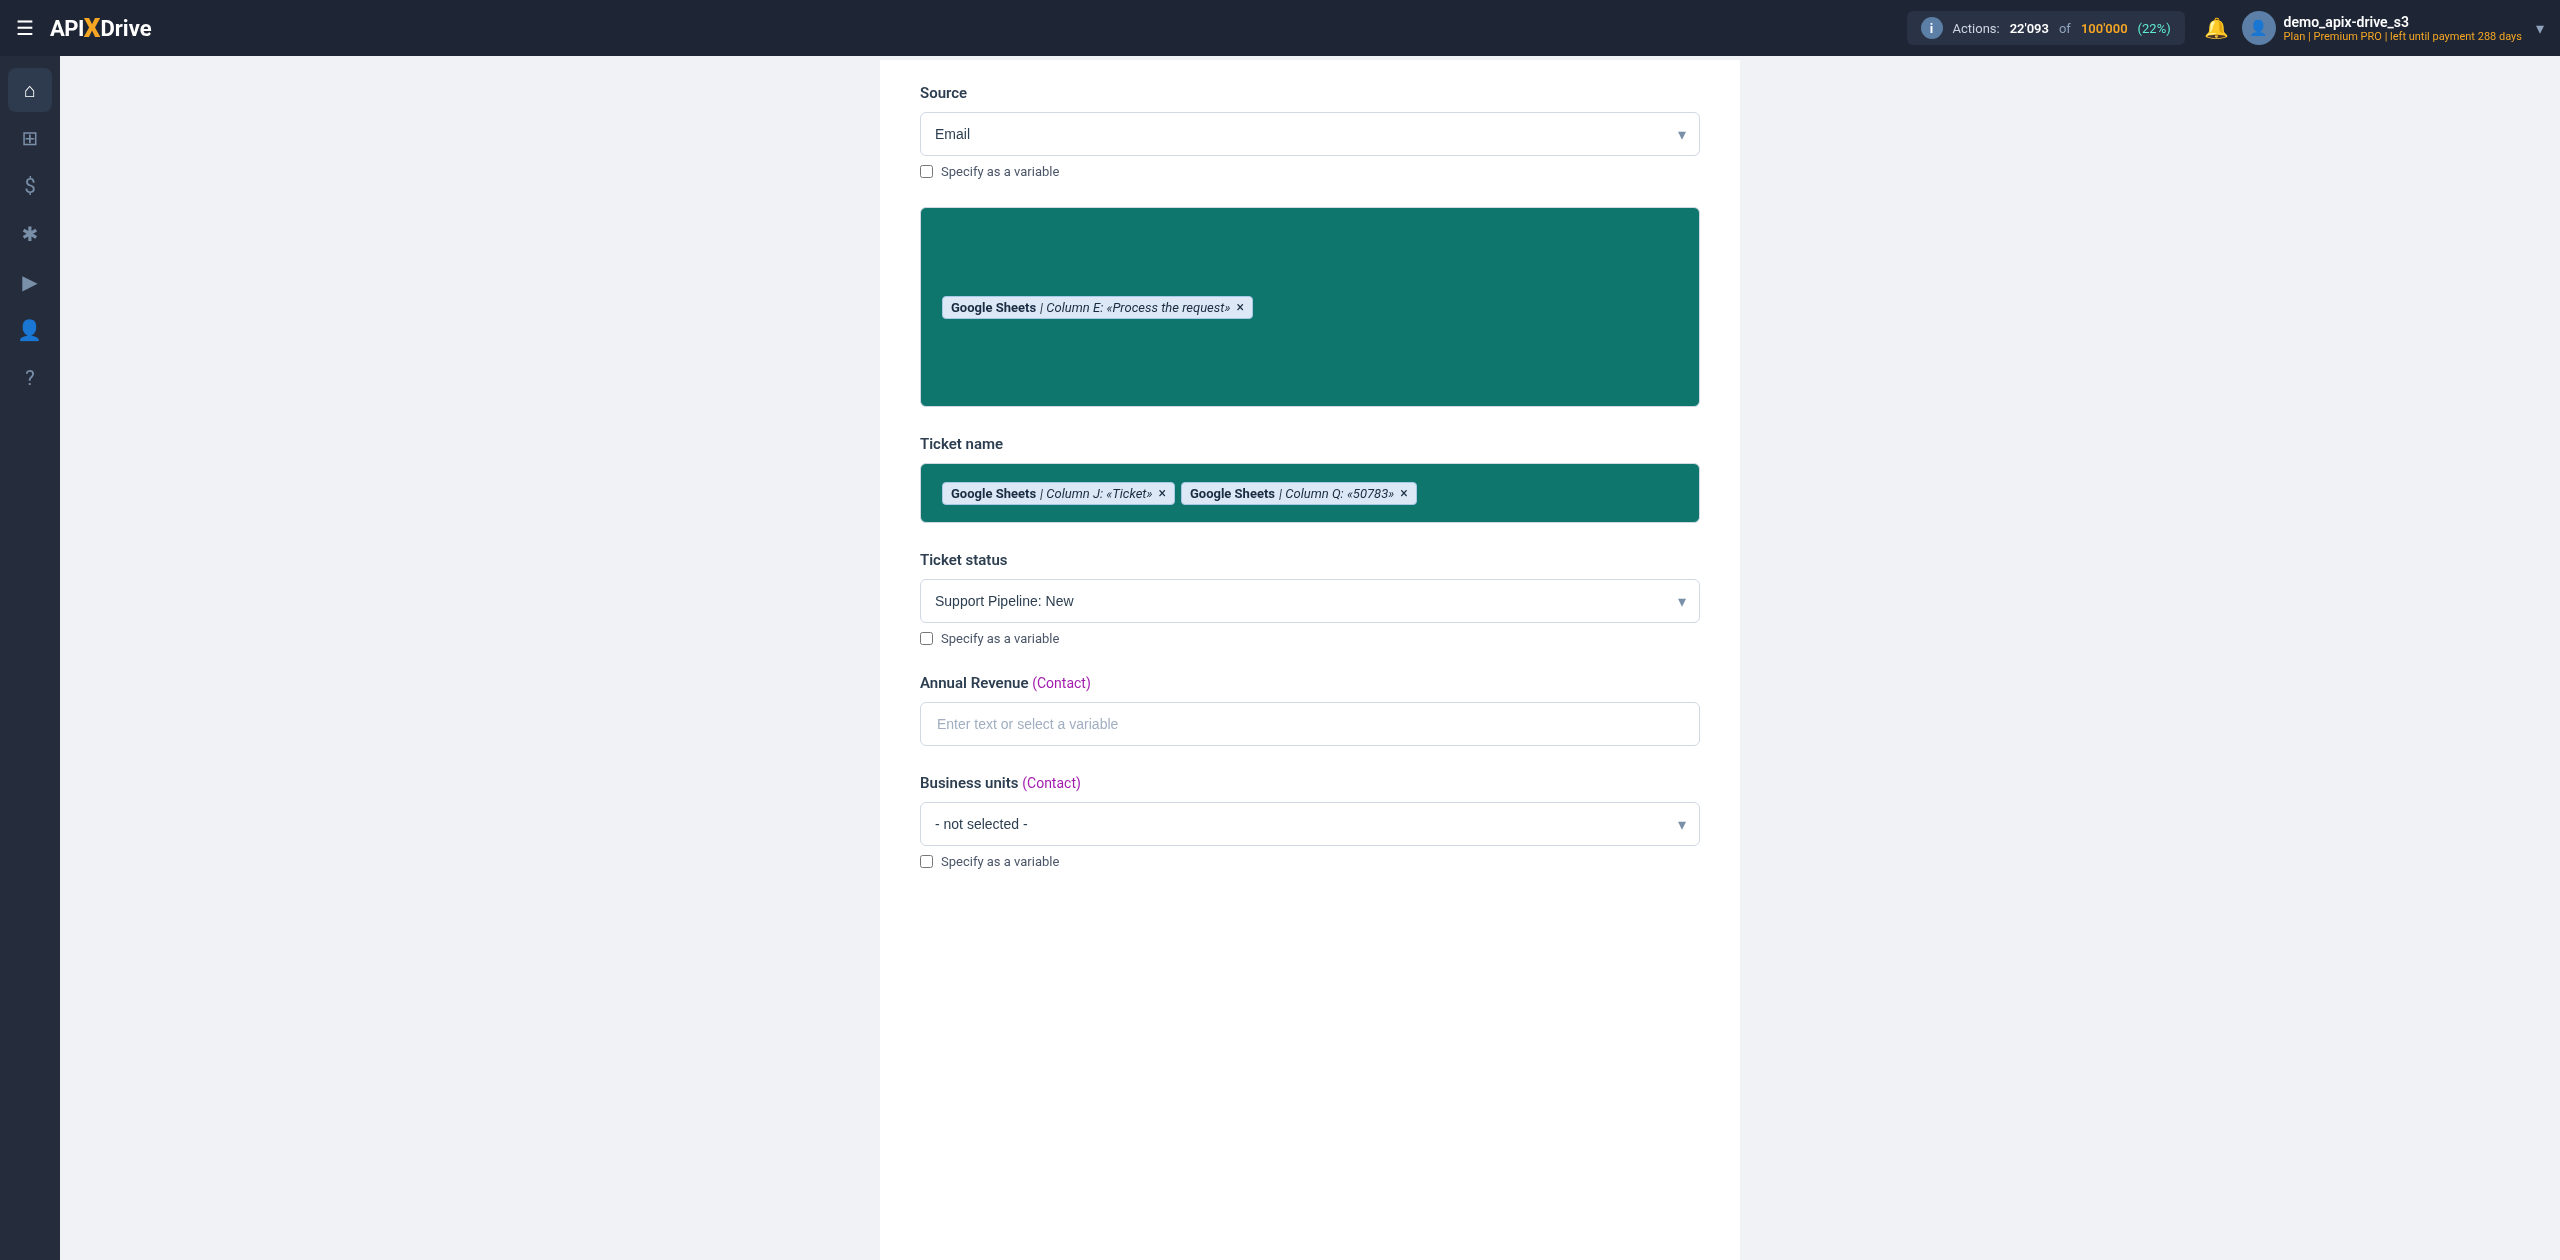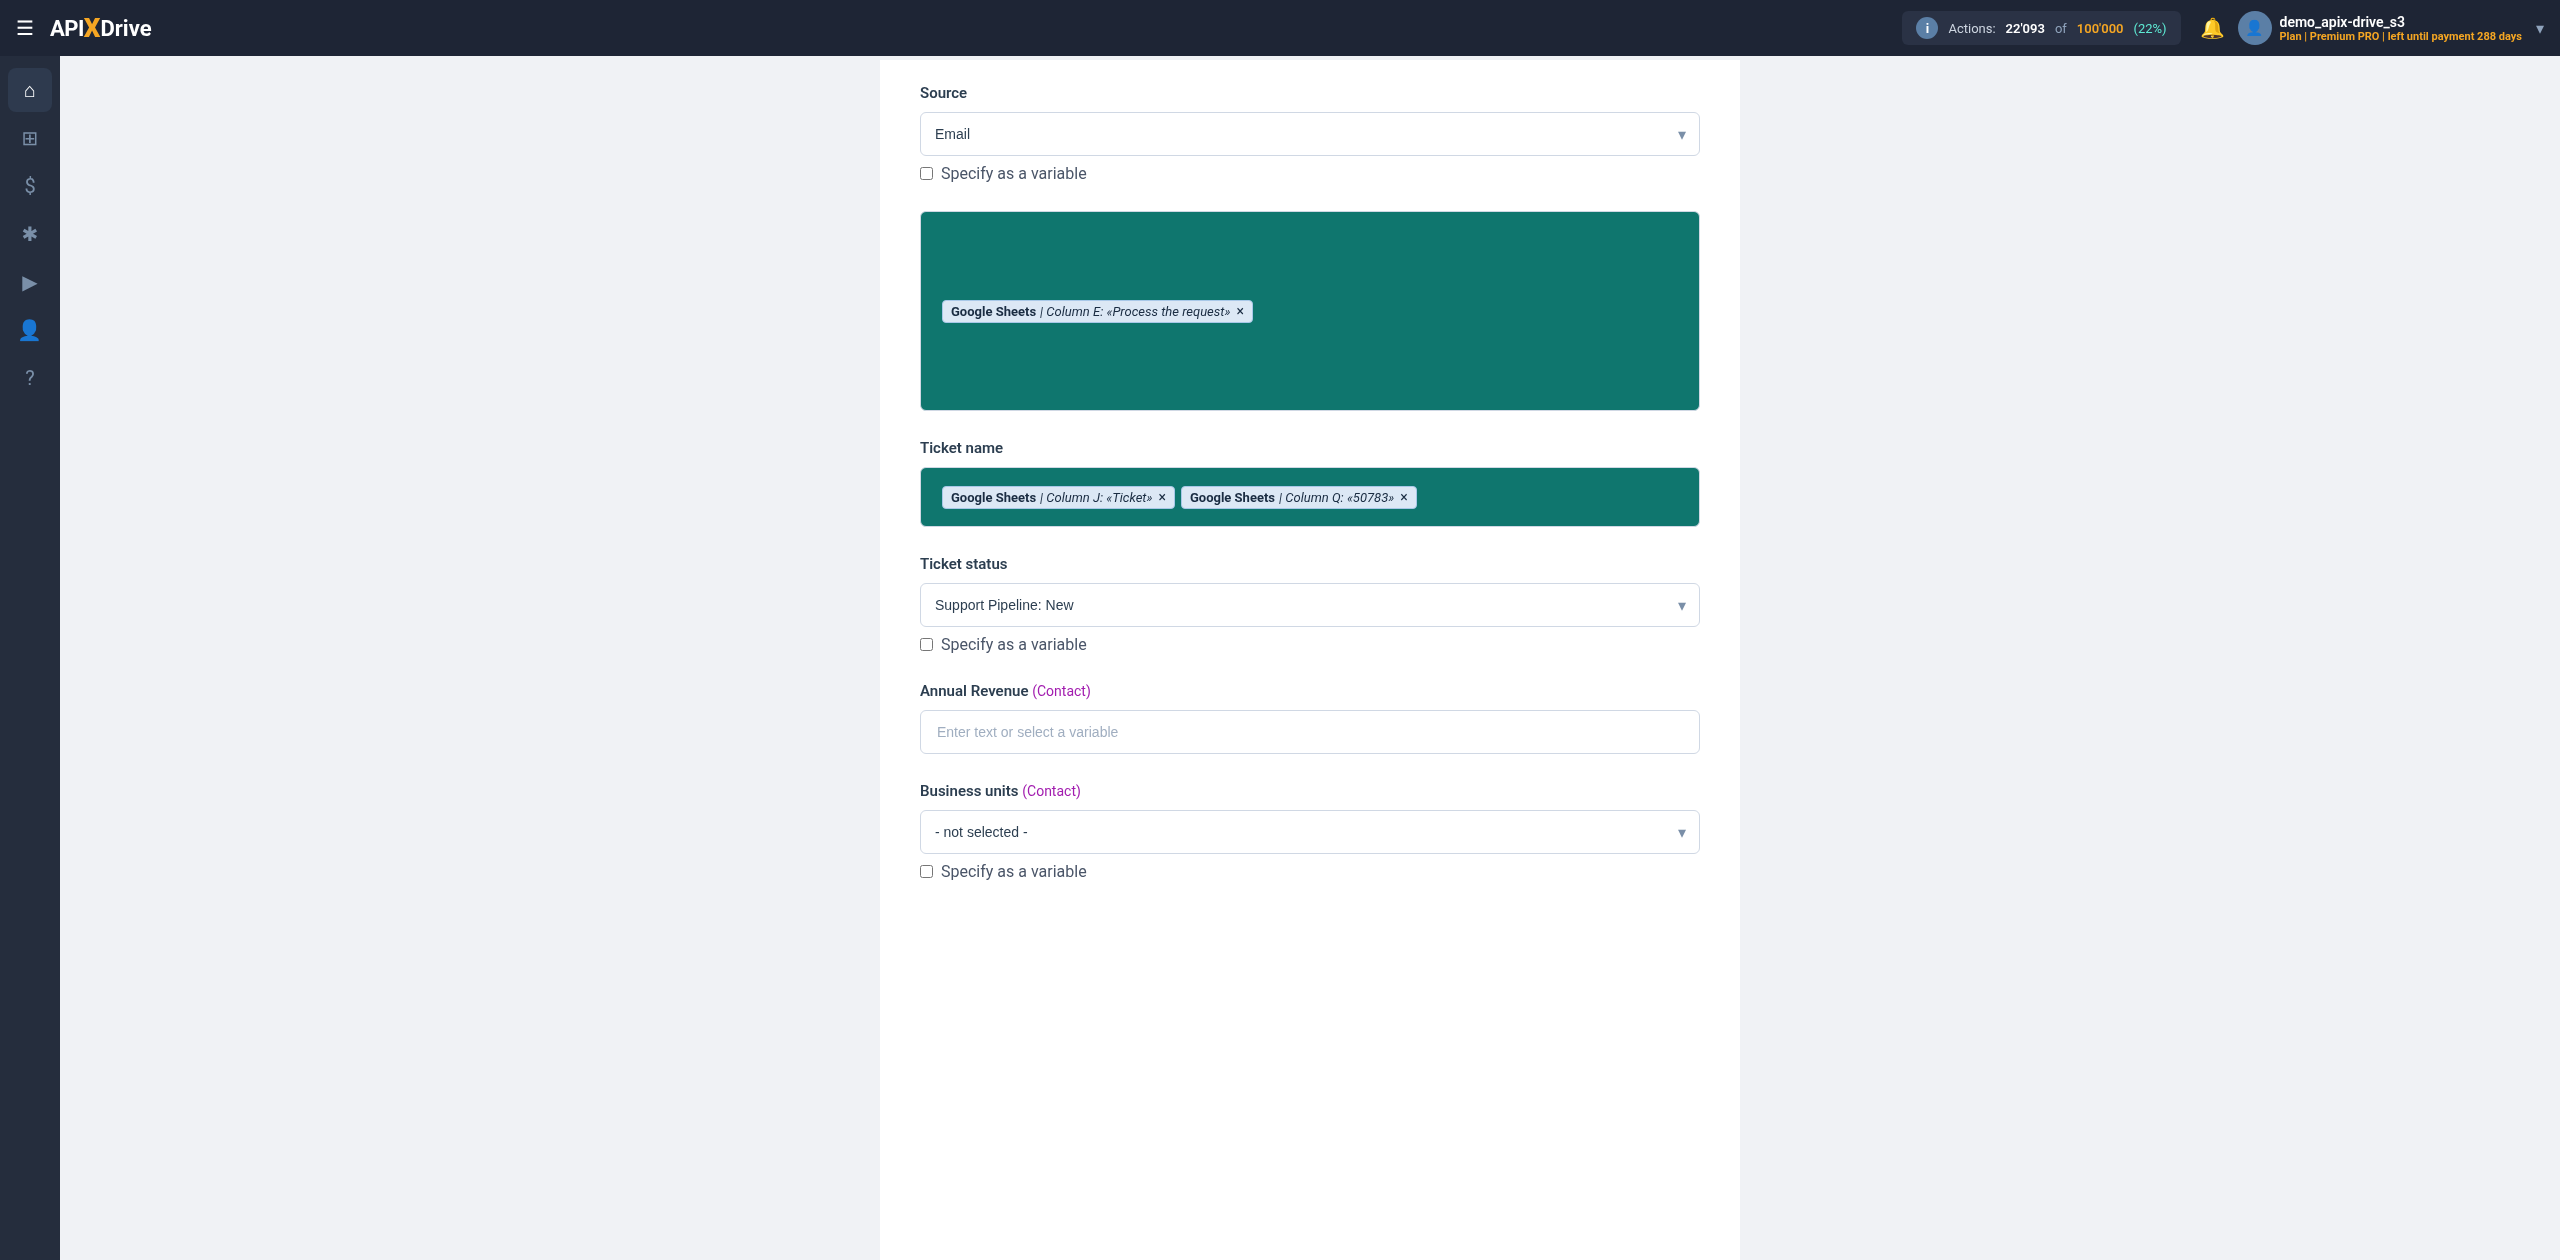--- a/index.html
+++ b/index.html
@@ -53,21 +53,21 @@
     .actions-of { color: #8fa3bc; font-size: 13px; }
     .actions-total { color: #f5a623; font-size: 13px; font-weight: 600; }
     .actions-pct { color: #5eead4; font-size: 13px; }
 
     .bell-icon { color: #cdd5e0; font-size: 20px; cursor: pointer; margin-right: 12px; }
     .user-area { display: flex; align-items: center; gap: 8px; cursor: pointer; }
     .user-avatar { width: 34px; height: 34px; background: #5b7fa6; border-radius: 50%; display: flex; align-items: center; justify-content: center; color: #fff; font-size: 15px; }
     .user-info { color: #fff; }
     .user-name { font-size: 14px; font-weight: 600; }
     .user-plan { font-size: 11px; color: #8fa3bc; }
-    .user-plan span { color: #f5a623; font-weight: 700; }
+    .user-plan span { color: #f5a623; font-weight: 400; }
     .chevron-down-icon { color: #8fa3bc; font-size: 16px; margin-left: 6px; }
 
     
     .main-layout { display: flex; flex: 1; overflow: hidden; }
 
     
     .sidebar {
       width: 60px;
       background: #252d3d;
       display: flex;
@@ -146,21 +146,21 @@
       font-size: 16px;
     }
 
     .checkbox-row {
       display: flex;
       align-items: center;
       gap: 8px;
       margin-top: 8px;
     }
     .checkbox-row input[type="checkbox"] { cursor: pointer; }
-    .checkbox-row label { font-size: 16px; color: #4a5568; cursor: pointer; }
+    .checkbox-row label { font-size: 13px; color: #4a5568; cursor: pointer; }
 
     
     .tag-input-area {
       border: 1px solid #d0d8e4;
       border-radius: 6px;
       padding: 10px 21px;
       min-height: 60px;
       display: flex;
       flex-wrap: wrap;
       gap: 6px;

